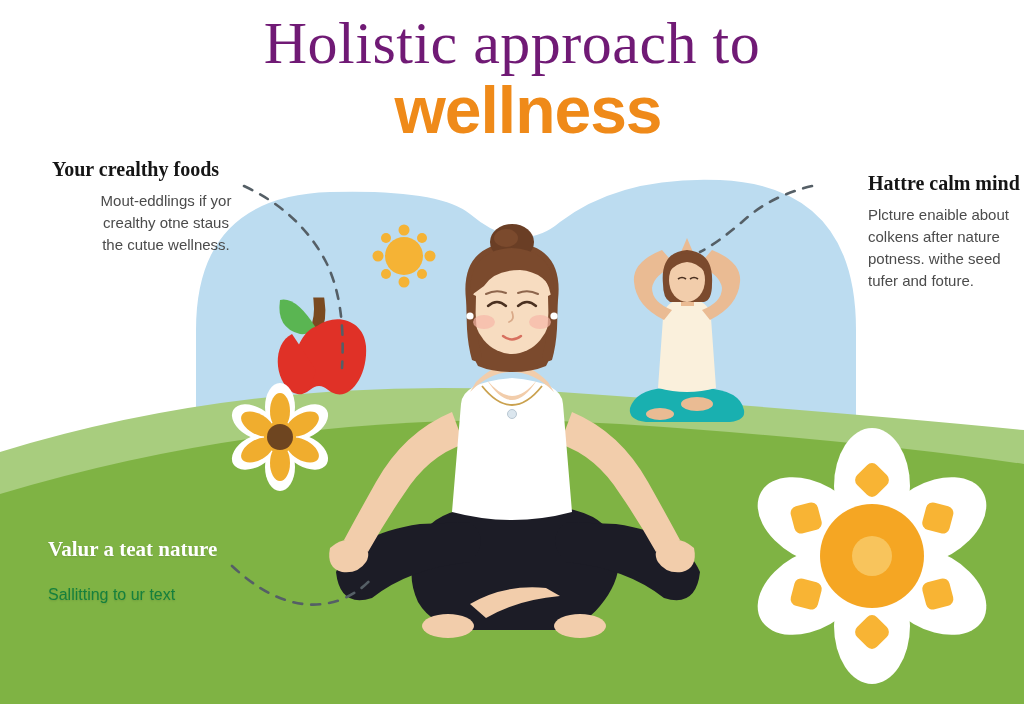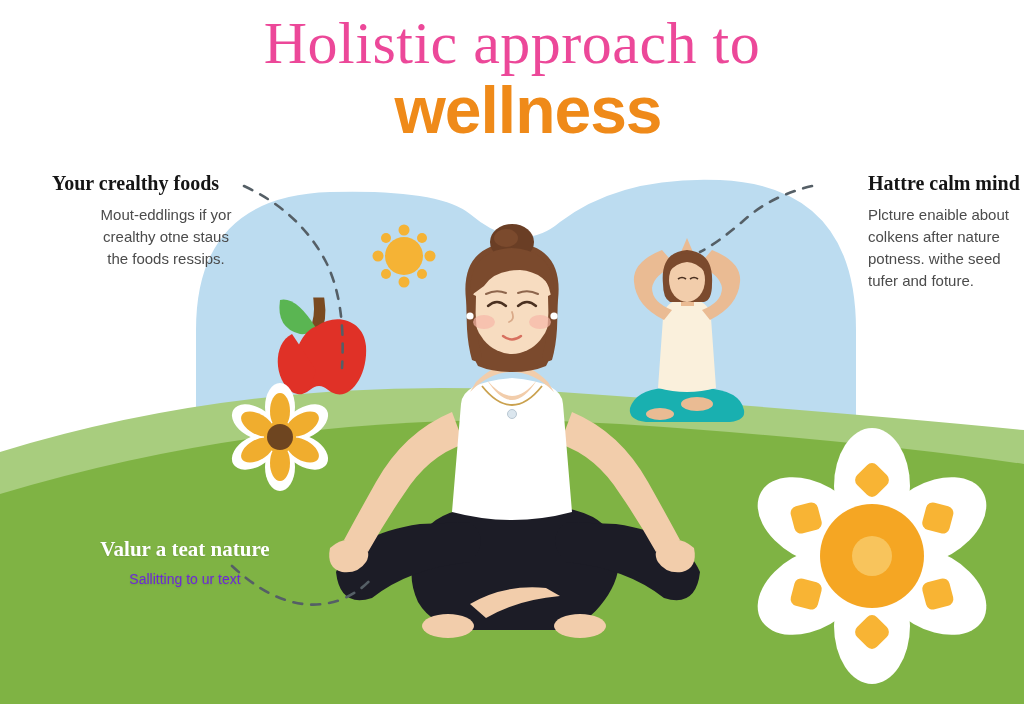--- a/index.html
+++ b/index.html
@@ -28,21 +28,21 @@
     top: 8px;
     left: 0;
     width: 1024px;
     text-align: center;
     z-index: 40;
   }
   .title-line1 {
     font-family: "Liberation Serif", serif;
     font-size: 60px;
     line-height: 70px;
-    color: #ec4899;
+    color: #701a75;
     letter-spacing: 0.5px;
     font-weight: 400;
   }
   .title-line2 {
     font-family: "Liberation Sans", sans-serif;
     font-size: 66px;
     line-height: 72px;
     font-weight: 700;
     color: #ef8a19;
     letter-spacing: -1px;
@@ -61,39 +61,39 @@
   }
   .callout .c-body {
     font-family: "Liberation Sans", sans-serif;
     font-size: 15px;
     line-height: 22px;
     color: #4b4b4b;
     margin-top: 8px;
   }
   .callout .c-body span { display: block; }
 
-  #callout-foods { left: 52px; top: 170px; width: 250px; text-align: left; }
+  #callout-foods { left: 52px; top: 156px; width: 250px; text-align: left; }
   #callout-foods .c-body { text-align: center; padding-right: 22px; }
 
   #callout-mind { left: 828px; top: 170px; width: 196px; text-align: left; margin-left: 40px; }
   #callout-mind .c-body { text-align: left; }
 
-  #callout-nature { left: 75px; top: 535px; width: 220px; text-align: center; }
+  #callout-nature { left: 48px; top: 535px; width: 220px; }
   #callout-nature .c-head {
     color: #ffffff;
     font-size: 21px;
     line-height: 28px;
     text-shadow: 0 1px 2px rgba(0,0,0,.12);
   }
   #callout-nature .c-body {
-    color: #6d28d9;
-    font-size: 14px;
+    color: #15803d;
+    font-size: 16px;
     line-height: 24px;
     text-shadow: 0 1px 2px rgba(0,0,0,.12);
-    margin-top: 4px;
+    margin-top: 20px;
   }
 </style>
 </head>
 <body>
 
 <div id="poster">
 
   <svg id="scene" viewBox="0 0 1024 704" xmlns="http://www.w3.org/2000/svg">
     <defs>
       <clipPath id="posterClip">
@@ -280,21 +280,21 @@
   <div class="title-wrap">
     <div class="title-line1">Holistic approach to</div>
     <div class="title-line2">wellness</div>
   </div>
 
   <div class="callout" id="callout-foods">
     <div class="c-head">Your crealthy foods</div>
     <div class="c-body">
       <span>Mout-eddlings if yor</span>
       <span>crealthy otne staus</span>
-      <span>the foods ressips.</span>
+      <span>the cutue wellness.</span>
     </div>
   </div>
 
   <div class="callout" id="callout-mind">
     <div class="c-head">Hattre calm mind</div>
     <div class="c-body">
       <span>Plcture enaible about</span>
       <span>colkens after nature</span>
       <span>potness. withe seed</span>
       <span>tufer and foture.</span>

